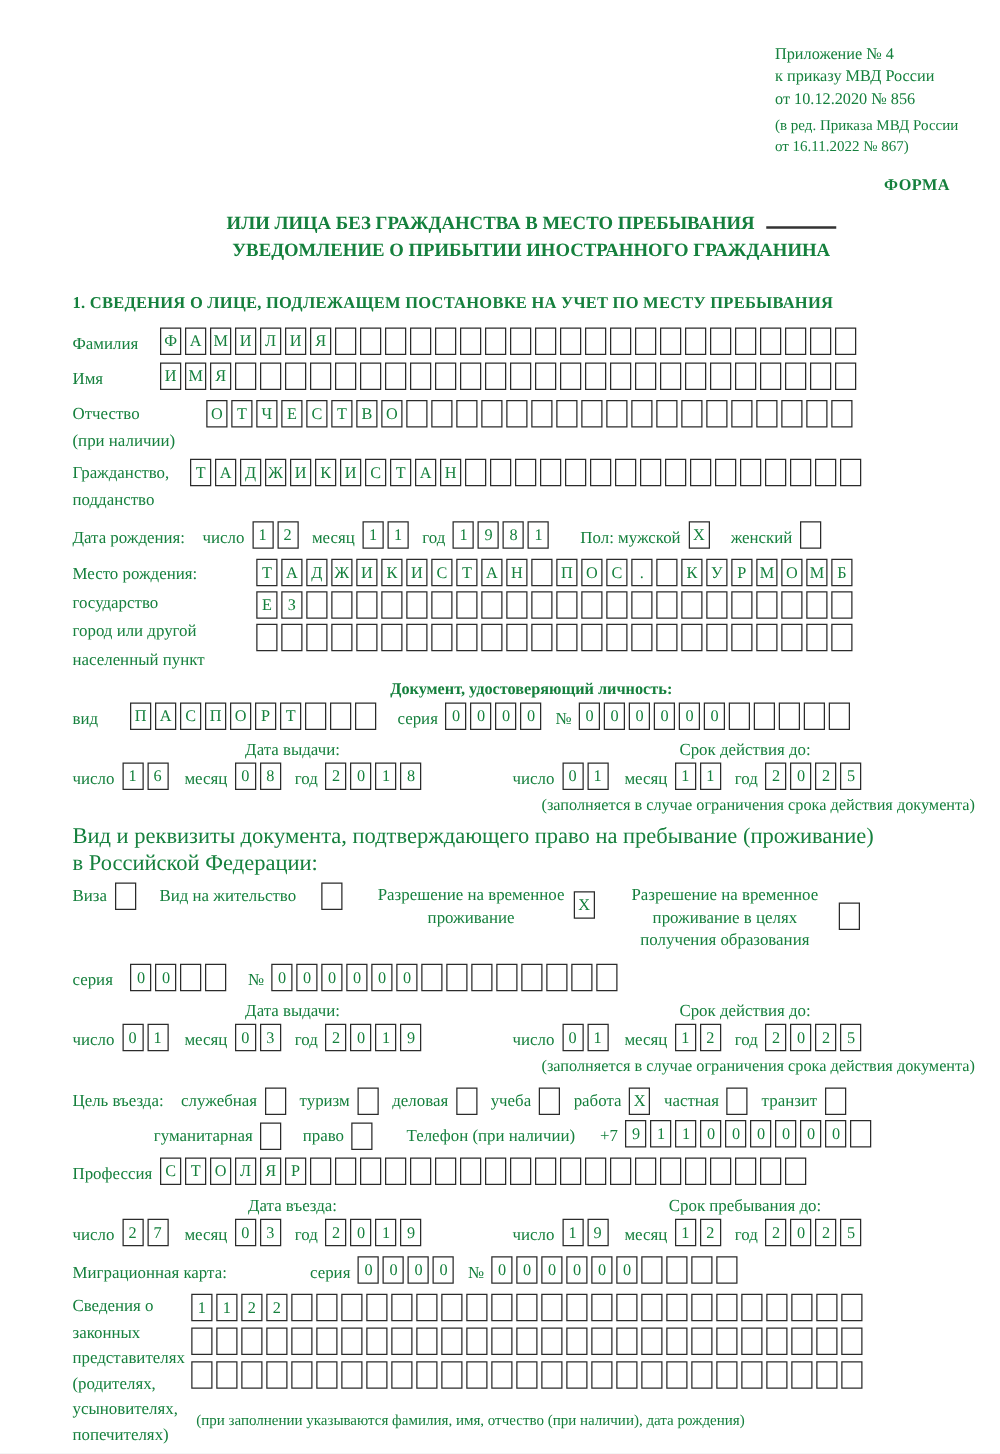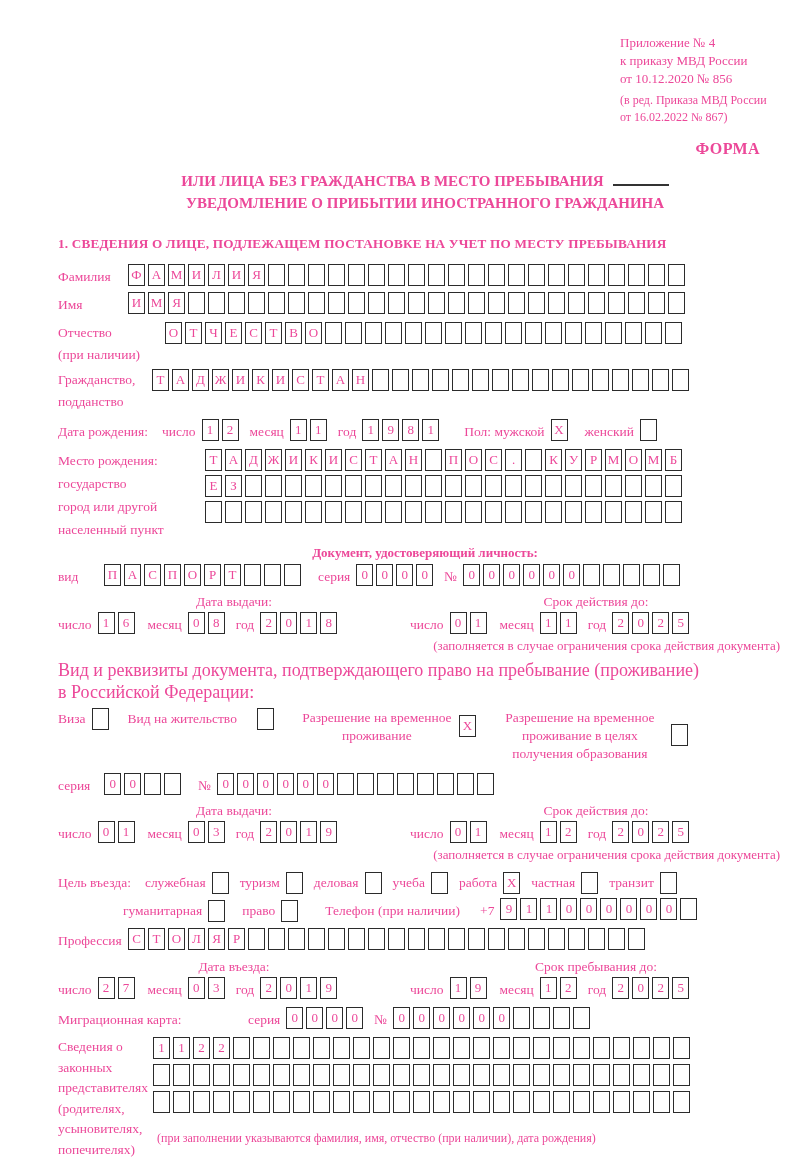--- a/index.html
+++ b/index.html
@@ -1,25 +1,25 @@
 <!DOCTYPE html>
 <html><head>
 <meta charset="utf-8">
 <style>
   * { margin:0; padding:0; box-sizing:border-box; }
   html,body { background:#e8e8e8; }
   .page {
     width:800px; height:1163px; margin:0 auto; background:#ffffff;
-    font-family:"Liberation Serif", serif; color:#ec4899;
+    font-family:"Liberation Serif", serif; color:#15803d;
     padding:34px 8px 0 58px; overflow:hidden; position:relative;
   }
   .pre { white-space:pre-line; }
   .ref   { margin-left:562px; font-size:13px; line-height:18px; }
   .ref2  { margin-left:562px; font-size:12px; line-height:17px; margin-top:4px; }
-  .forma { text-align:right; padding-right:32px; font-weight:bold; font-size:16px; margin-top:14px; letter-spacing:.4px; }
+  .forma { text-align:right; padding-right:32px; font-weight:bold; font-size:13px; margin-top:14px; letter-spacing:.4px; }
   .title { text-align:center; font-weight:bold; font-size:15px; line-height:22px; margin-top:12px; }
   .blank-line { display:inline-block; width:56px; border-bottom:2px solid #333; height:13px; margin-left:9px; }
   .sec   { font-weight:bold; font-size:13.2px; margin-top:22px; letter-spacing:.2px; }
 
   .row { display:flex; align-items:flex-start; }
   .lbl { font-size:13.5px; line-height:25px; flex-shrink:0; }
   .lbl.two { line-height:22px; }
   .w70 {width:70px;} .w94 {width:94px;} .w107 {width:107px;} .w147 {width:147px;} .w190 {width:190px;} .w95 {width:95px;}
   .cells { display:flex; flex-wrap:nowrap; }
   .cell {
@@ -51,21 +51,21 @@
 </style>
 </head>
 <body>
 
 <div class="page">
 
   <div class="ref pre">Приложение № 4
 к приказу МВД России
 от 10.12.2020 № 856</div>
   <div class="ref2 pre">(в ред. Приказа МВД России
-от 16.02.2022 № 867)</div>
+от 16.11.2022 № 867)</div>
   <div class="forma">ФОРМА</div>
 
   <div class="title">
     <div><span>ИЛИ ЛИЦА БЕЗ ГРАЖДАНСТВА В МЕСТО ПРЕБЫВАНИЯ</span><span class="blank-line"></span></div>
     <div>УВЕДОМЛЕНИЕ О ПРИБЫТИИ ИНОСТРАННОГО ГРАЖДАНИНА</div>
   </div>
 
   <div class="sec">1. СВЕДЕНИЯ О ЛИЦЕ, ПОДЛЕЖАЩЕМ ПОСТАНОВКЕ НА УЧЕТ ПО МЕСТУ ПРЕБЫВАНИЯ</div>
 
   <div class="row mt12">

